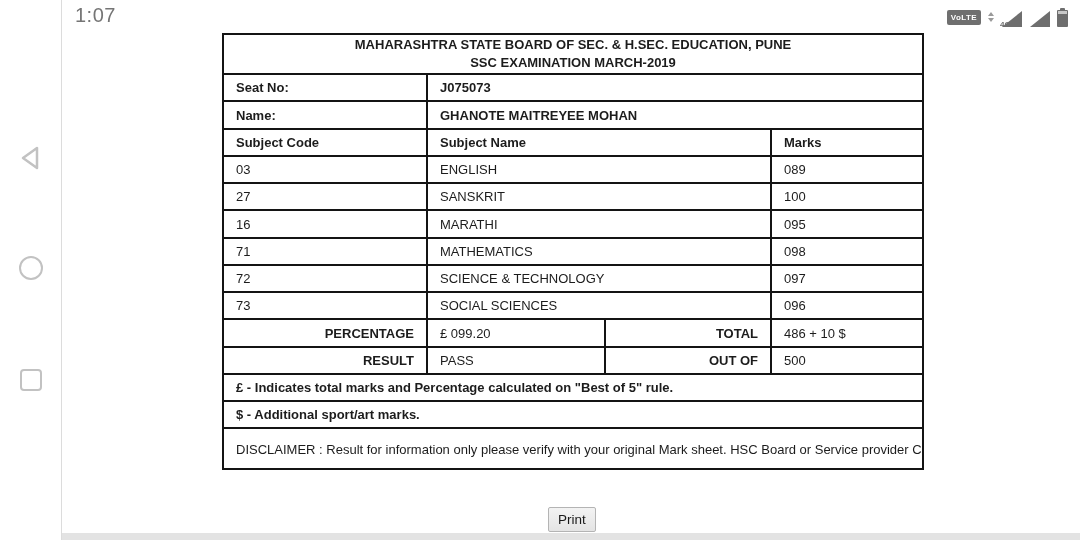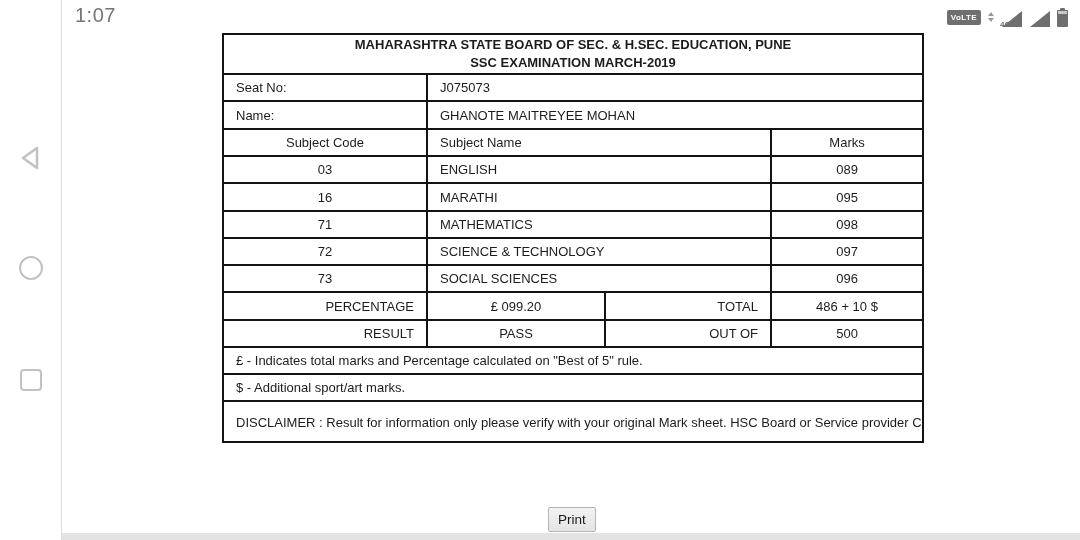--- a/index.html
+++ b/index.html
@@ -77,22 +77,22 @@
     width: 700px; border-collapse: collapse; table-layout: fixed;
     background: #ffffff;
   }
   table.result td {
     border: 2px solid #141414;
     font-size: 13px; color: #1c1c1c;
     padding: 0 12px; vertical-align: middle;
     overflow: hidden; white-space: nowrap;
   }
   td.wrap { white-space: normal; }
-  .b { font-weight: normal; color: #111111; border-radius: 13px; }
-  .c { text-align: center; }
+  .b { font-weight: bold; color: #111111; border-radius: 13px; }
+  .c { }
   .r { text-align: right; }
   .title-cell {
     text-align: center; font-weight: bold; font-size: 13.5px;
     line-height: 18px; padding: 2px 4px; white-space: normal;
   }
   a.maha-link { text-decoration: underline; }
 
   
   .print-btn {
     position: absolute; left: 548px; top: 507px;
@@ -183,20 +183,25 @@
     <td class="b c">Subject Code</td>
     <td colspan="2" class="b">Subject Name</td>
     <td class="b c">Marks</td>
   </tr>
 
   <tr style="height:27px">
     <td class="c">03</td>
     <td colspan="2">ENGLISH</td>
     <td class="c">089</td>
   </tr>
+  <tr style="height:27px">
+    <td class="c">27</td>
+    <td colspan="2">SANSKRIT</td>
+    <td class="c">100</td>
+  </tr>
   <tr style="height:28px">
     <td class="c">16</td>
     <td colspan="2">MARATHI</td>
     <td class="c">095</td>
   </tr>
   <tr style="height:27px">
     <td class="c">71</td>
     <td colspan="2">MATHEMATICS</td>
     <td class="c">098</td>
   </tr>

